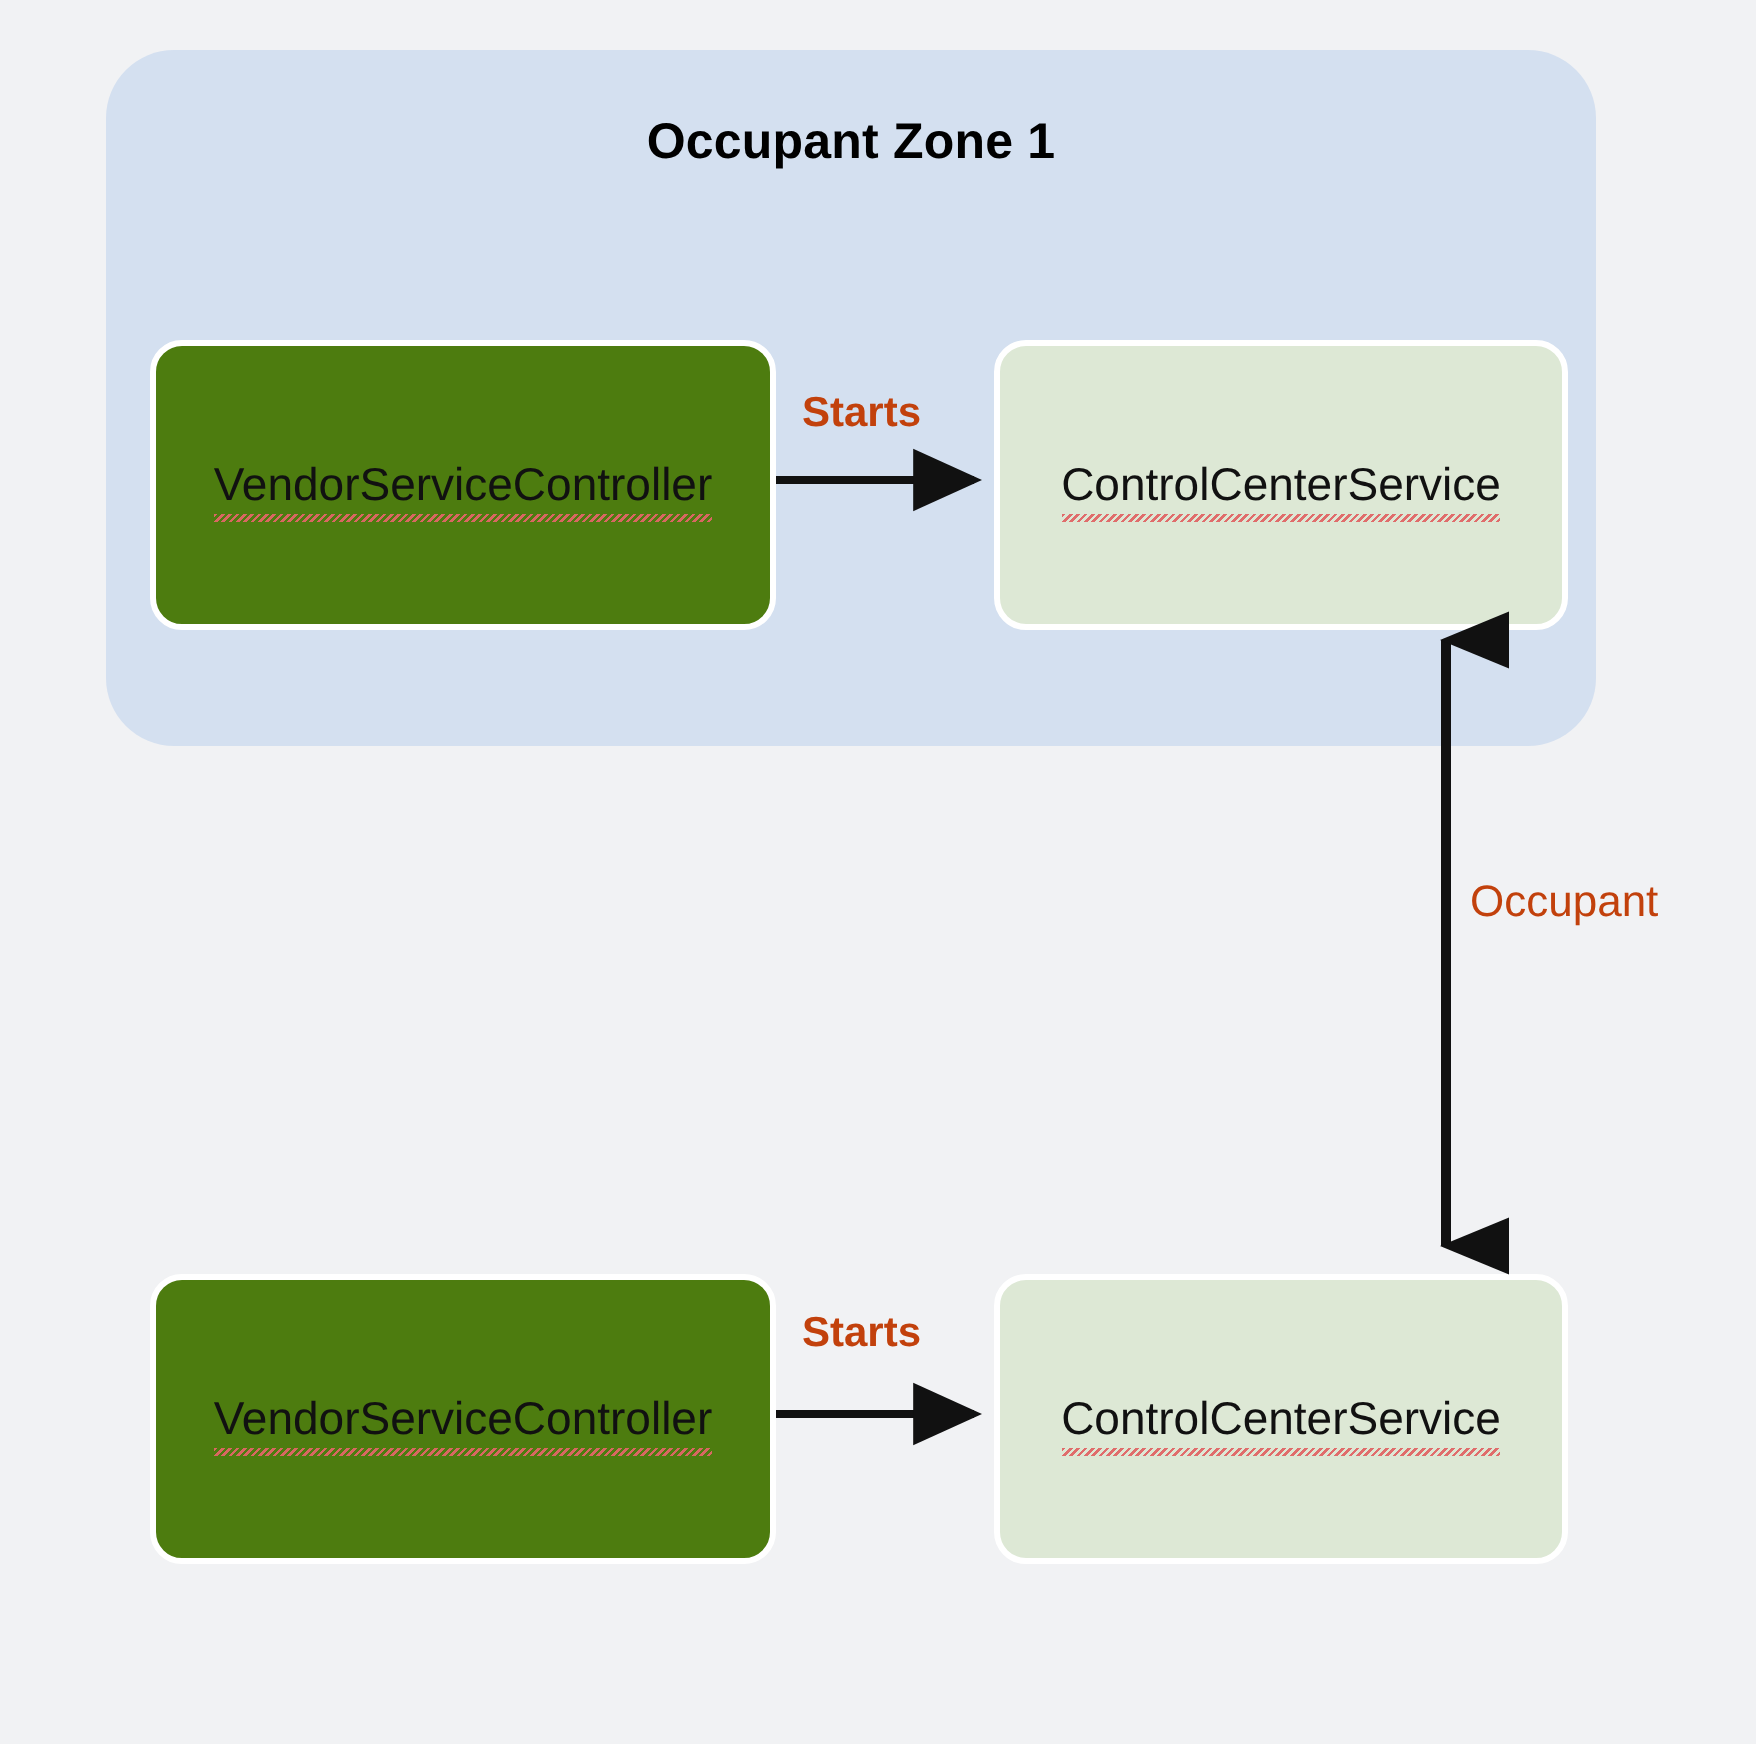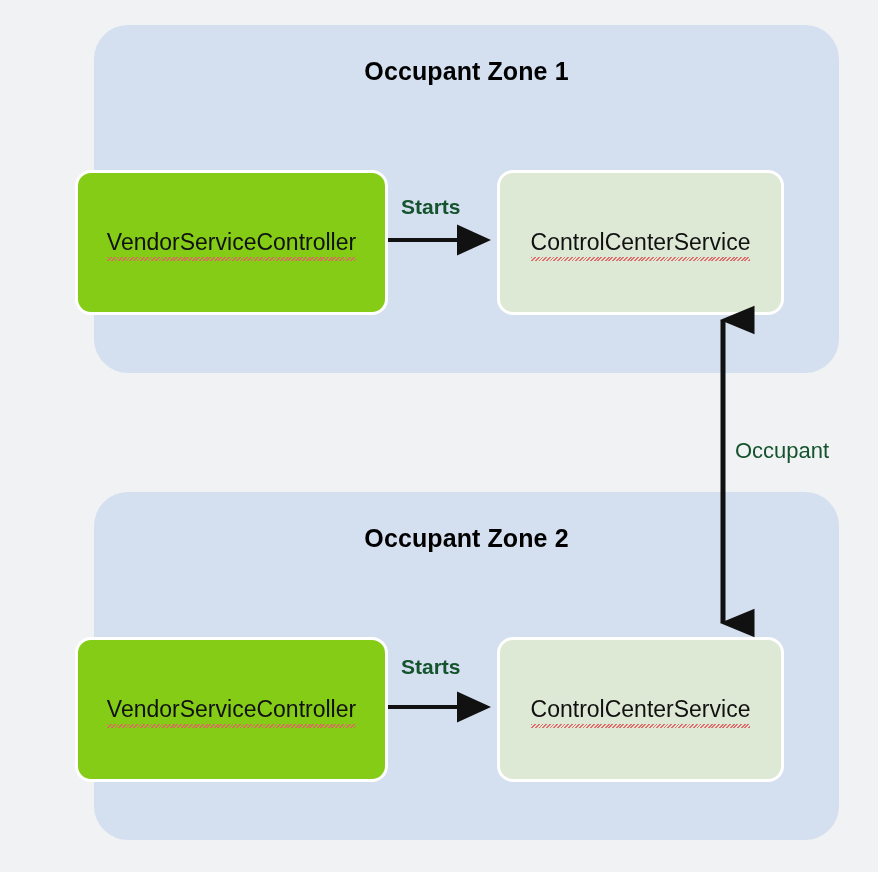--- a/index.html
+++ b/index.html
@@ -22,21 +22,20 @@
     width: 878px;
     height: 872px;
   }
 
   
   .zone {
     position: absolute;
     background: #d4e0f0;
     border-radius: 34px;
     box-sizing: border-box;
-    margin-left: 41px;
   }
   #zone-1 { left: 53px; top: 25px;  width: 745px; height: 348px; }
   #zone-2 { left: 53px; top: 492px; width: 745px; height: 348px; }
 
   .zone-title {
     position: absolute;
     left: 0;
     right: 0;
     top: 32px;
     text-align: center;
@@ -71,33 +70,33 @@
     right: 0;
     bottom: -7px;
     height: 4px;
     background-image:
       repeating-linear-gradient(135deg,
         #e06666 0px, #e06666 1.3px,
         rgba(224,102,102,0) 1.3px, rgba(224,102,102,0) 2.6px);
     opacity: 0.95;
   }
 
-  .node-vendor { background: #84cc16; }
+  .node-vendor { background: #4d7c0f; }
   .node-control { background: #dde8d5; justify-content: center; }
 
   #node-vendor-1  { left: 75px;  top: 170px; width: 313px; height: 145px; }
   #node-control-1 { left: 497px; top: 170px; width: 287px; height: 145px; }
   #node-vendor-2  { left: 75px;  top: 637px; width: 313px; height: 145px; }
   #node-control-2 { left: 497px; top: 637px; width: 287px; height: 145px; }
 
   
   .edge-label {
     position: absolute;
     font-size: 21px;
-    color: #14532d;
+    color: #c2410c;
     white-space: nowrap;
   }
   .edge-label.bold { font-weight: bold; }
 
   #label-starts-1  { left: 401px; top: 195px; }
   #label-starts-2  { left: 401px; top: 655px; }
   #label-connect   { left: 735px; top: 438px; font-weight: normal; font-size: 22px; }
 
   
   #arrow-layer {
@@ -121,23 +120,20 @@
   <div class="node node-vendor" id="node-vendor-1">
     <span class="node-label">VendorServiceController</span>
   </div>
 
   <div class="node node-control" id="node-control-1">
     <span class="node-label">ControlCenterService</span>
   </div>
 
   <div class="edge-label bold" id="label-starts-1">Starts</div>
 
-  <div class="zone" id="zone-2">
-    <div class="zone-title">Occupant Zone 2</div>
-  </div>
 
   <div class="node node-vendor" id="node-vendor-2">
     <span class="node-label">VendorServiceController</span>
   </div>
 
   <div class="node node-control" id="node-control-2">
     <span class="node-label">ControlCenterService</span>
   </div>
 
   <div class="edge-label bold" id="label-starts-2">Starts</div>

